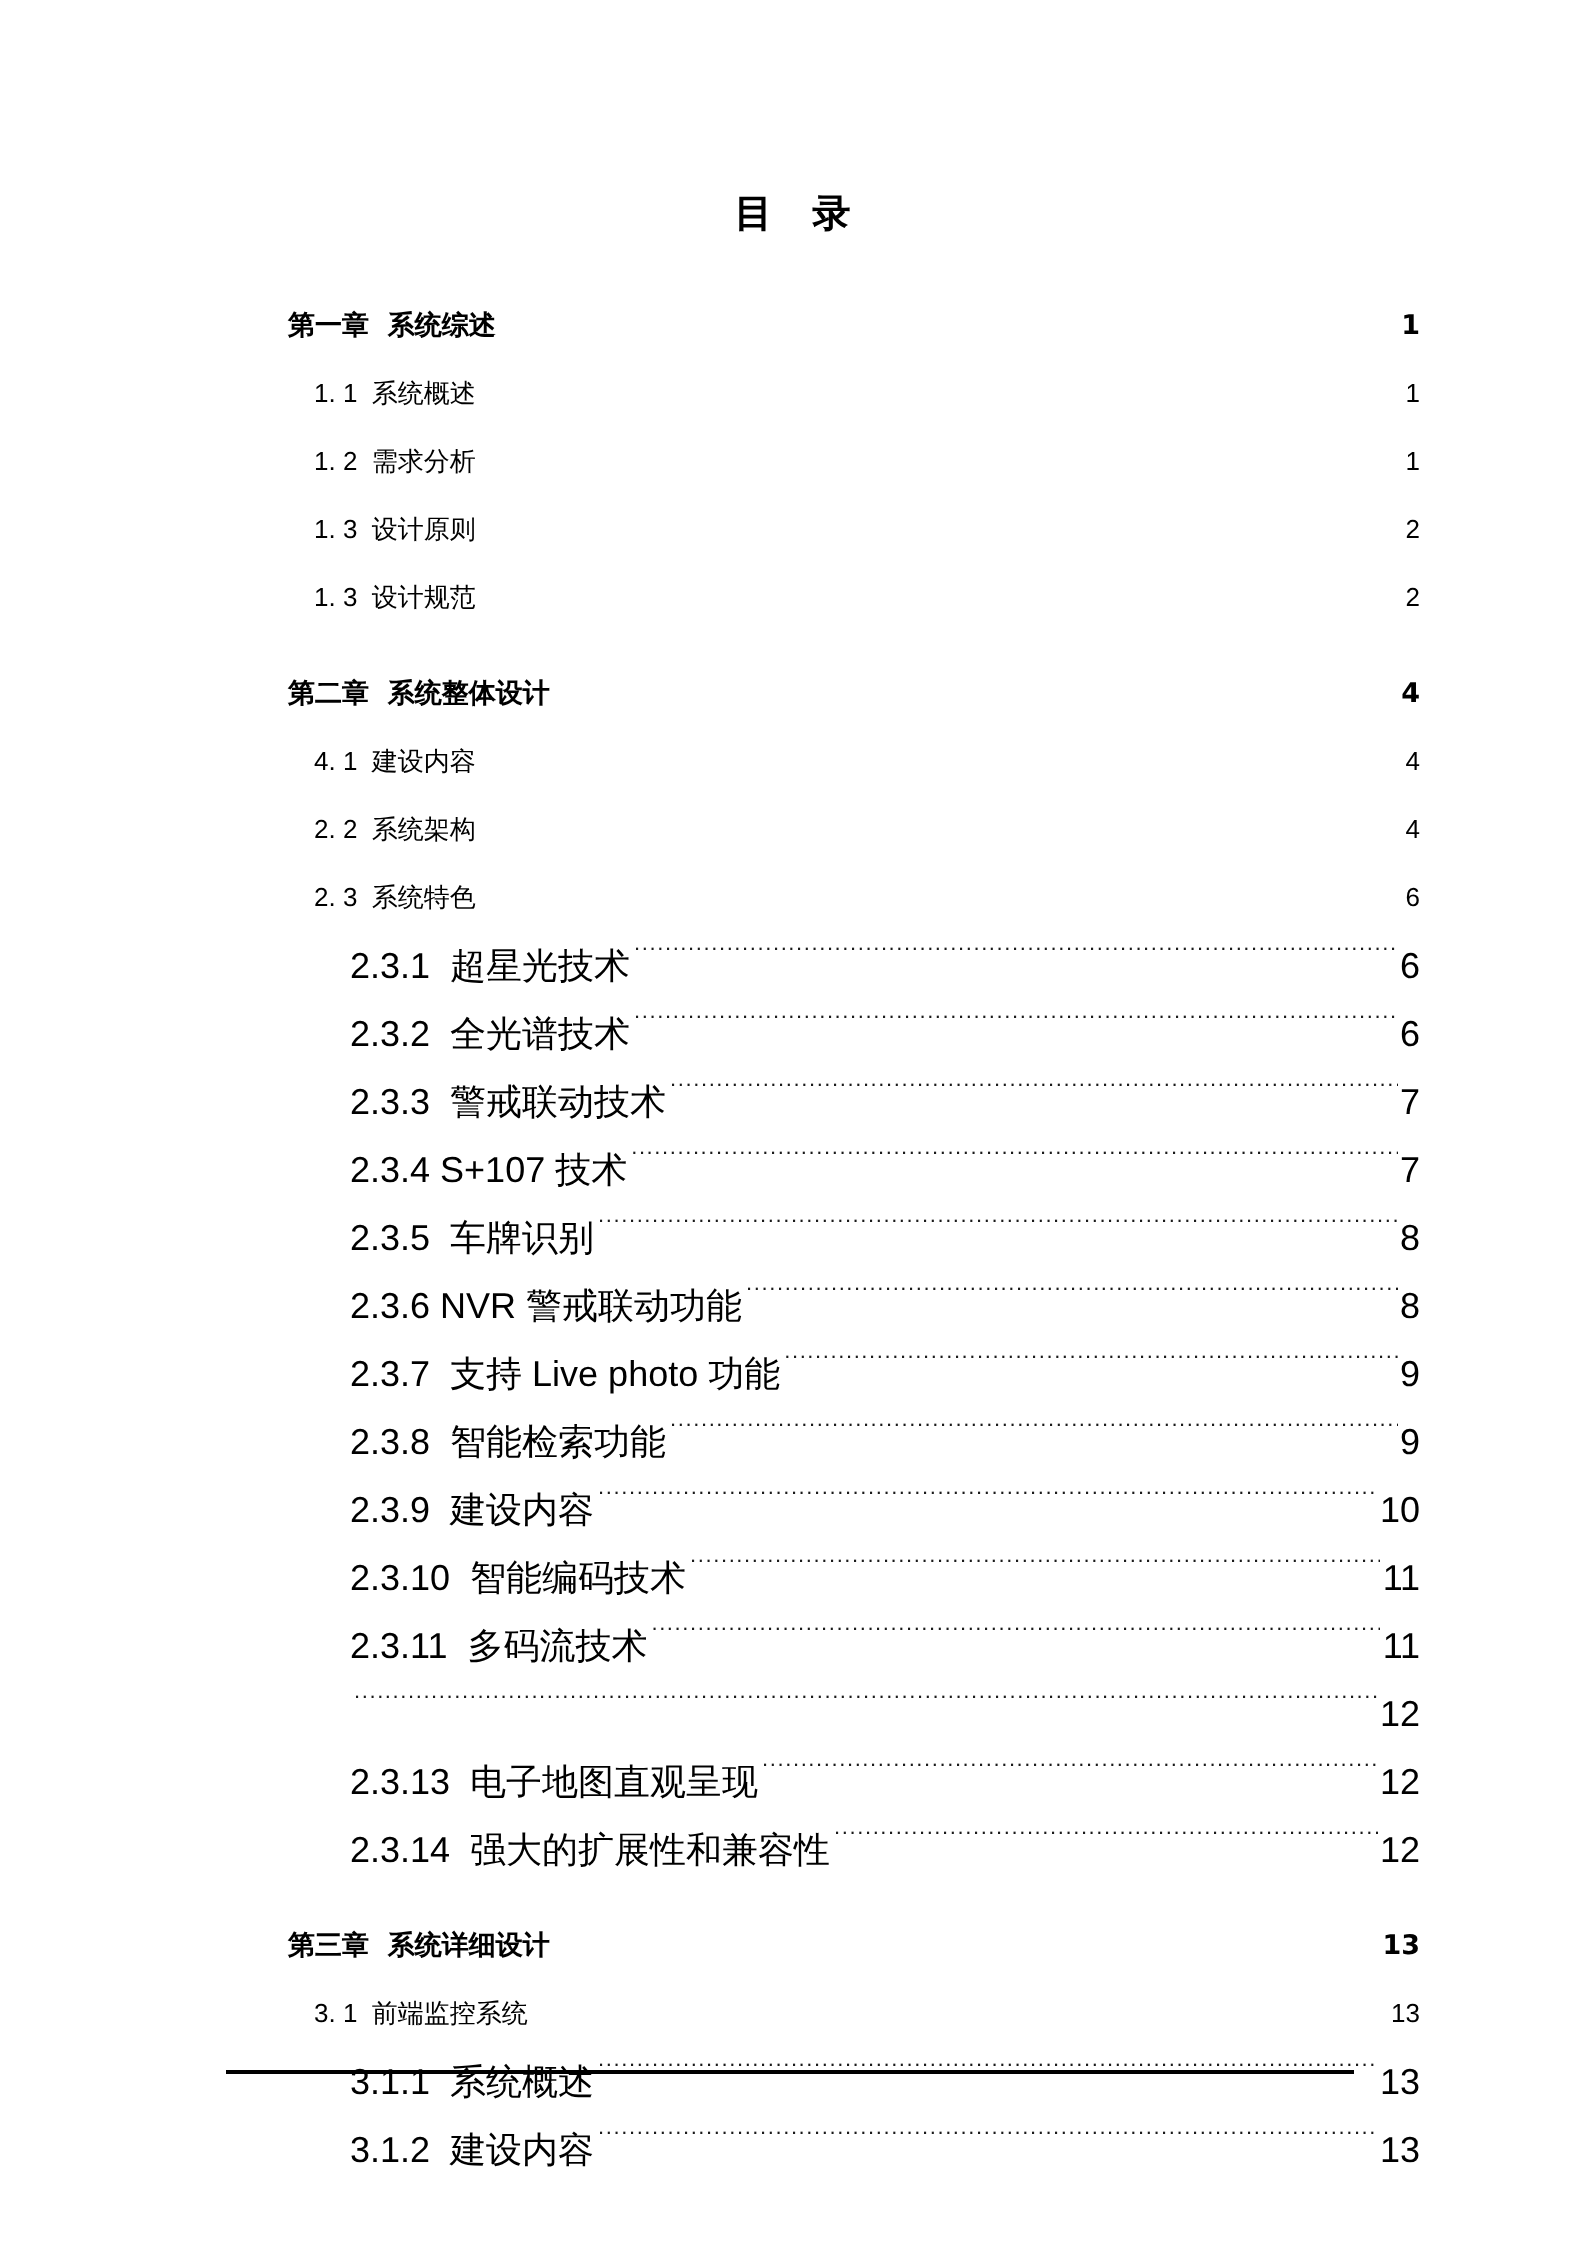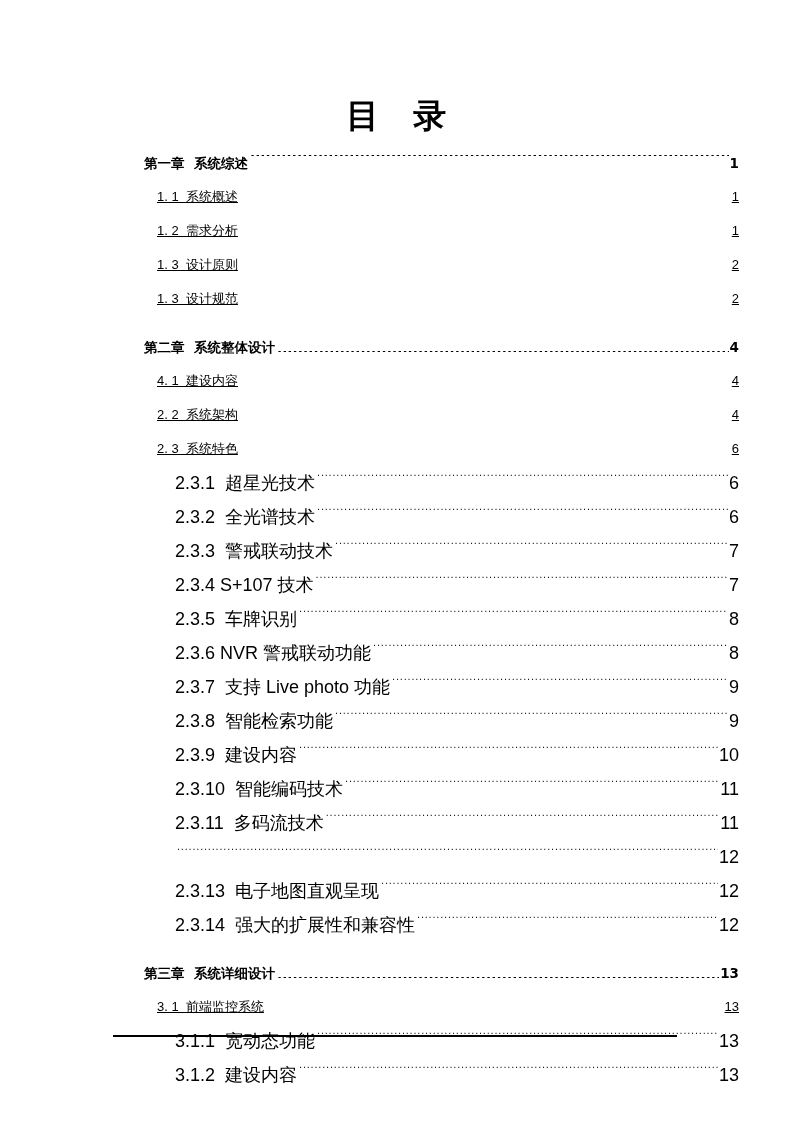--- a/index.html
+++ b/index.html
@@ -23,41 +23,41 @@
     height: 1122px;
   }
 
   
   .toc-title {
     position: absolute;
     top: 94px;
     left: 0;
     width: 793px;
     text-align: center;
-    font-size: 33px;
+    font-size: 19px;
     font-weight: bold;
     letter-spacing: 0.5px;
     font-family: "DejaVu Sans", "Liberation Sans", sans-serif;
     white-space: pre;
   }
 
   
   .toc {
     position: absolute;
     top: 146px;
     left: 0;
     width: 793px;
   }
 
   .toc-entry {
     display: flex;
     align-items: baseline;
     box-sizing: border-box;
     width: 100%;
-    padding-right: 54px;   
+    padding-right: 83px;   
     height: 34px;
     line-height: 34px;
     white-space: nowrap;
   }
 
   .toc-entry .label {
     flex: 0 0 auto;
     white-space: pre;
   }
 
@@ -100,21 +100,20 @@
     letter-spacing: 0.1px;
     color: #000;
   }
   .lvl1 .pageno { font-weight: bold; }
 
   
   .lvl2 {
     padding-left: 157px;
     font-size: 13px;
     font-weight: normal;
-    text-decoration: underline;
   }
   .lvl2 .leader::before { font-size: 11.5px; letter-spacing: 0.75px; }
 
   
   .lvl3 {
     padding-left: 175px;
     font-size: 18px;
     font-weight: normal;
   }
   .lvl3 .leader::before { font-size: 11px; letter-spacing: 0.8px; }
@@ -258,21 +257,21 @@
         <span class="label">第三章  系统详细设计</span>
         <span class="leader"></span>
         <span class="pageno">13</span>
       </div>
       <div class="toc-entry lvl2">
         <span class="label">3. 1  前端监控系统</span>
         <span class="leader"></span>
         <span class="pageno">13</span>
       </div>
       <div class="toc-entry lvl3">
-        <span class="label">3.1.1  宽动态功能</span>
+        <span class="label">3.1.1  系统概述</span>
         <span class="leader"></span>
         <span class="pageno">13</span>
       </div>
       <div class="toc-entry lvl3">
         <span class="label">3.1.2  建设内容</span>
         <span class="leader"></span>
         <span class="pageno">13</span>
       </div>
     </div>
 

